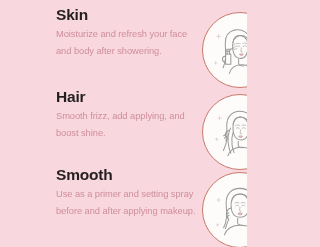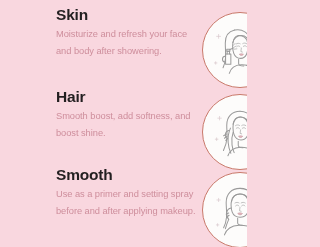--- a/index.html
+++ b/index.html
@@ -152,21 +152,21 @@
         </g>
 
         <path class="art-line" d="M22.6 44.4 c-1.6 0.2 -2.6 1.4 -2.6 3.0 c0 1.8 1.2 3.0 3.0 3.0"></path>
       </svg>
     </div>
   </div>
 
   <div class="section sec-2">
     <div class="text-col">
       <p class="heading">Hair</p>
-      <p class="body-text">Smooth boost, add softness, and boost shine.</p>
+      <p class="body-text">Smooth frizz, add applying, and boost shine.</p>
     </div>
     <div class="circle">
       <svg viewBox="0 0 76 76">
         <g class="sparkle">
           <path d="M17 22 l0 3.6 M15.2 23.8 l3.6 0"></path>
           <path d="M58 20 l0 3.4 M56.3 21.7 l3.4 0"></path>
           <path d="M62 42 l0 3 M60.5 43.5 l3 0"></path>
           <path d="M14 44 l0 2.8 M12.6 45.4 l2.8 0"></path>
         </g>
 

